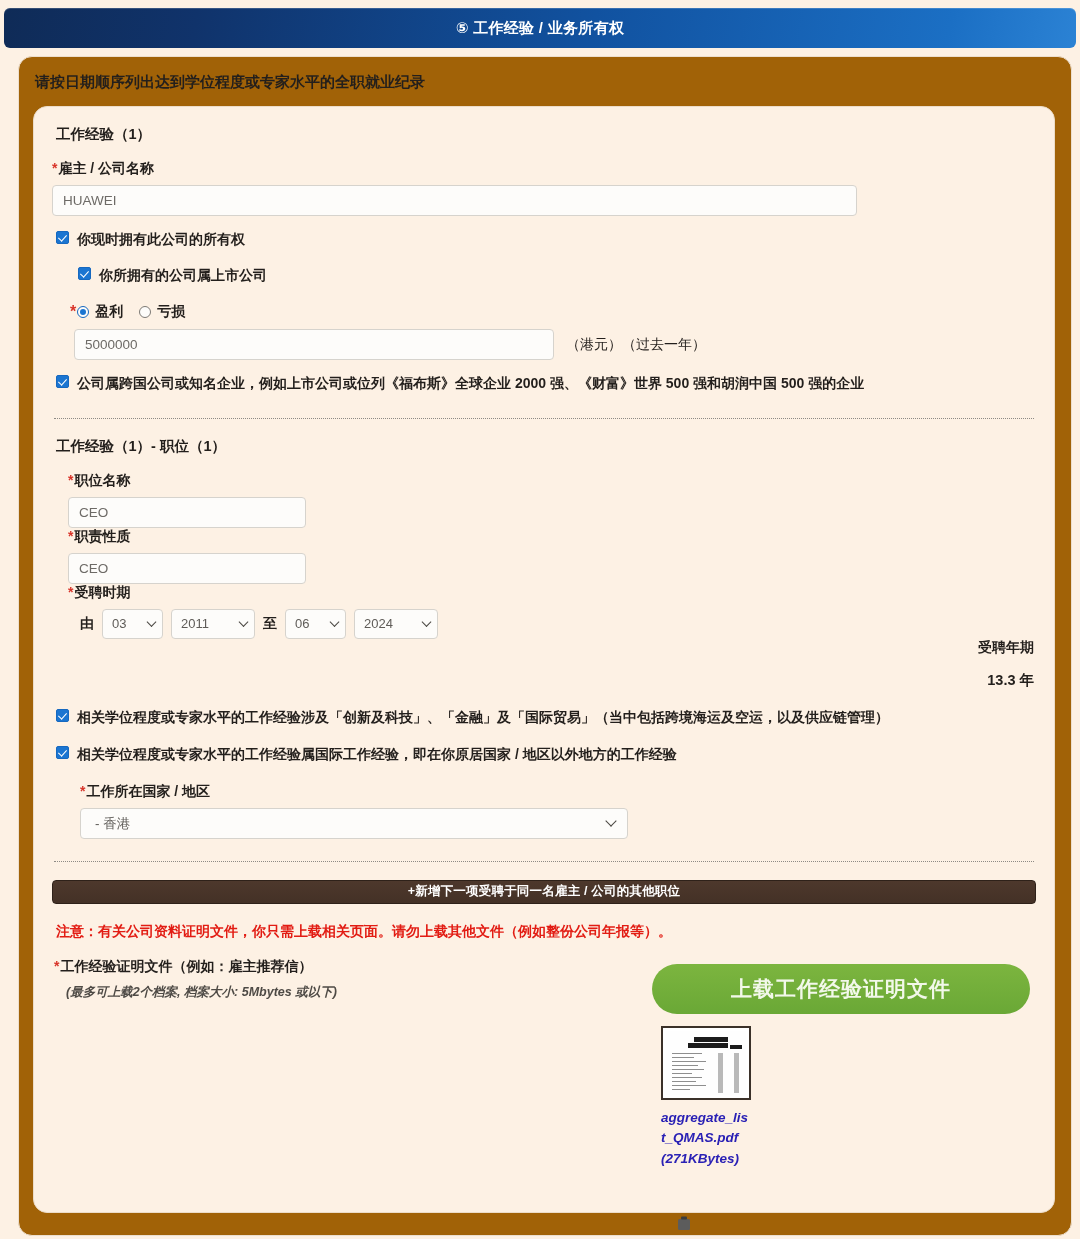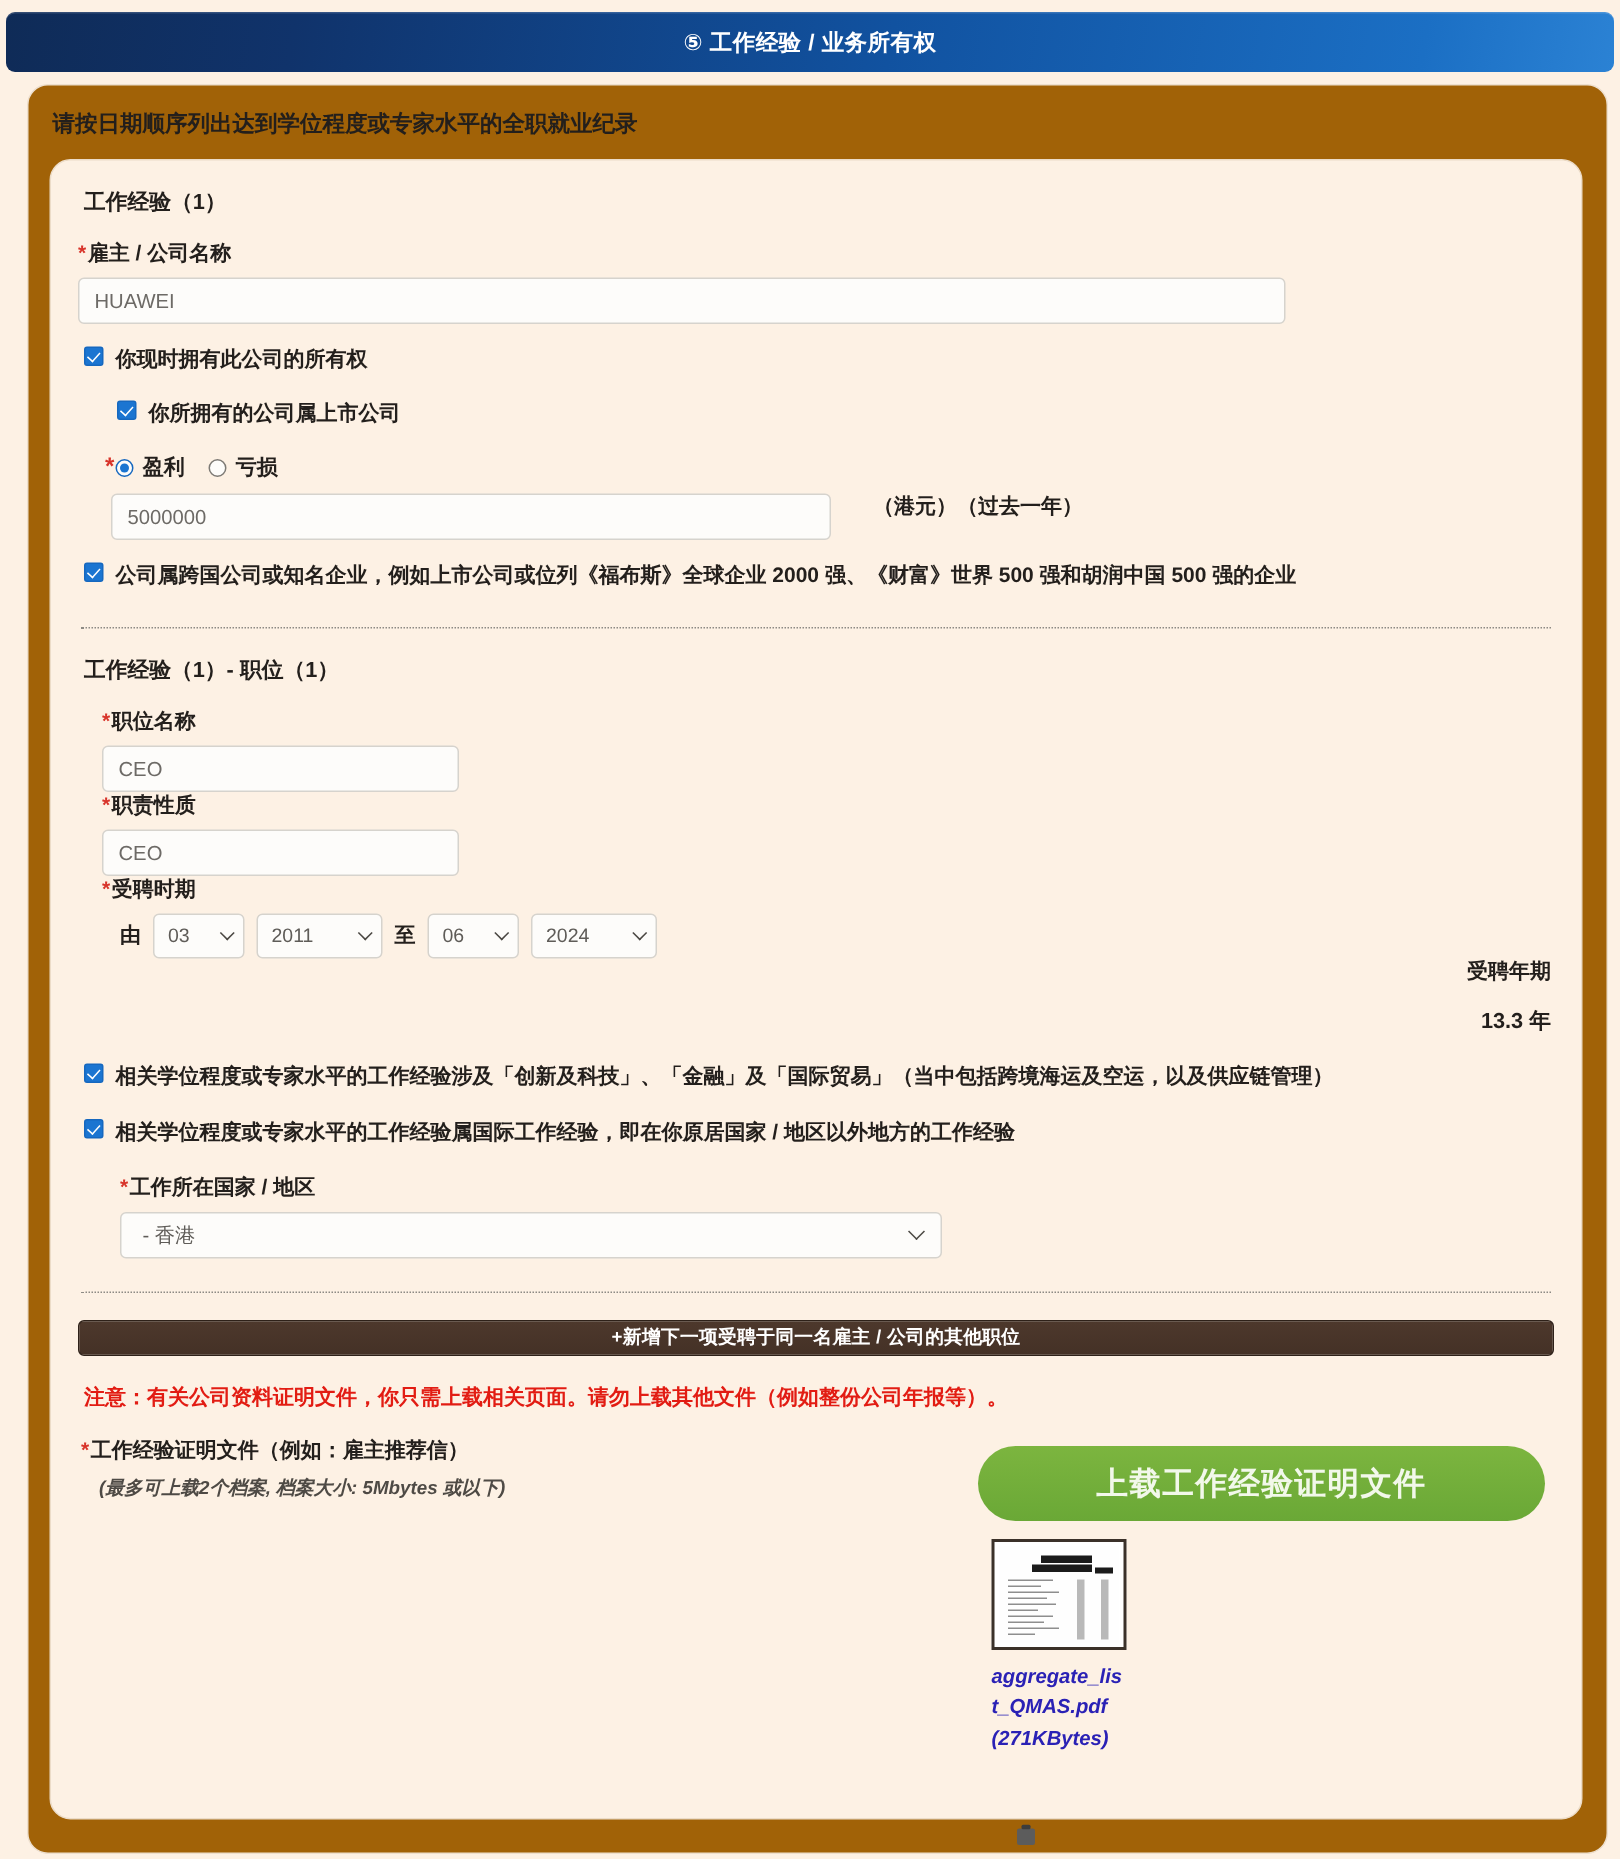--- a/index.html
+++ b/index.html
@@ -141,26 +141,26 @@
     width: 6px; height: 6px;
     border-radius: 50%;
     background: #1b75d1;
   }
   .radio-label {
     font-size: 14px;
     font-weight: 700;
     color: #231f1c;
     margin: 0 16px 0 6px;
   }
-  .amount-row { display: flex; margin-bottom: 4px; }
+  .amount-row { display: flex; align-items: center; margin-bottom: 4px; }
   .currency-note {
     font-size: 14px;
-    font-weight: 700;
-    color: #231f1c;
-    margin-left: 28px;
+    font-weight: 400;
+    color: #231f1c;
+    margin-left: 12px;
   }
 
   
   .divider {
     border: 0;
     border-top: 1.5px dotted #8d8a84;
     margin: 22px 2px 18px 2px;
   }
 
   

